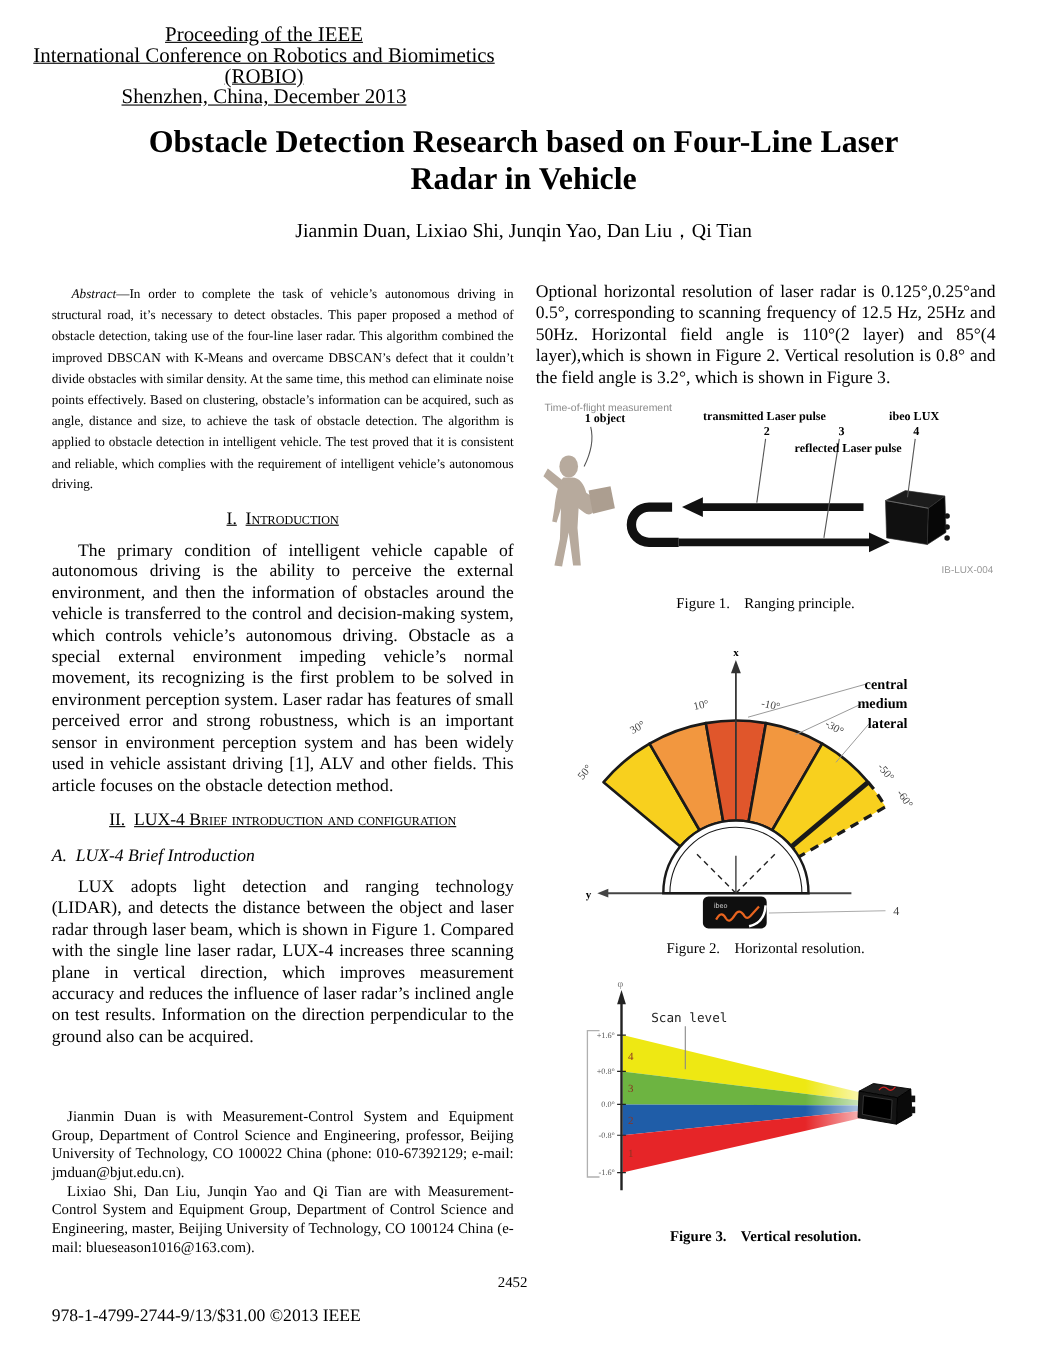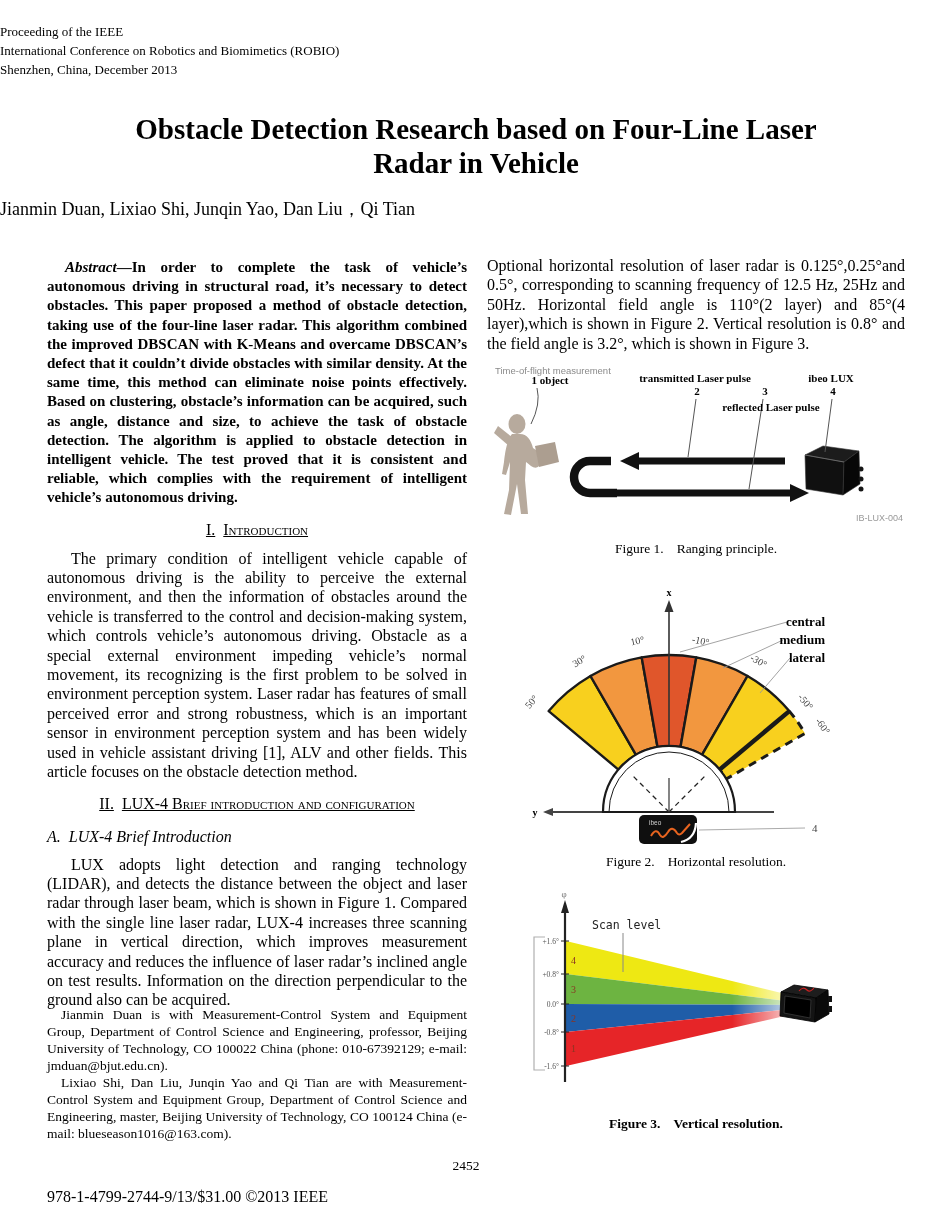--- a/index.html
+++ b/index.html
@@ -2,26 +2,26 @@
 <html><head>
 <meta charset="utf-8">
 <style>
   html,body{margin:0;padding:0;}
   body{
     width:952px;height:1232px;background:#ffffff;color:#000;
     font-family:"Liberation Serif",serif;position:relative;overflow:hidden;
   }
   .abs{position:absolute;}
   p{margin:0;}
-  .header-block{left:0;top:22px;width:480px;font-size:13px;line-height:19px;}
+  .header-block{left:0;top:22px;width:480px;text-align:center;font-size:19px;line-height:19px;text-decoration:underline;}
   .title-block{left:0;top:112px;width:952px;text-align:center;font-weight:bold;font-size:29px;line-height:34px;}
-  .authors-line{left:0;top:197px;width:952px;font-size:18px;}
+  .authors-line{left:0;top:197px;width:952px;text-align:center;font-size:18px;}
   .col-left{left:47px;top:258px;width:420px;}
   .col-right{left:487px;top:256px;width:418px;}
-  .abstract-p,.kw-p{font-weight:bold;font-size:15px;line-height:19.2px;text-align:justify;text-indent:18px;}
+  .abstract-p,.kw-p{font-weight:normal;font-size:12px;line-height:19.2px;text-align:justify;text-indent:18px;}
   .lead-label{font-style:italic;}
   .sec-heading{text-align:center;font-size:16px;margin:13px 0 10px;text-decoration:underline;}
   .sec-heading .num{margin-right:8px;}
   .sc{font-variant:small-caps;}
   .sub-heading{font-style:italic;font-size:16px;margin:15px 0 9px;}
   .sub-heading .num{margin-right:8px;}
   .body-p{font-size:16px;line-height:19.4px;text-align:justify;text-indent:24px;}
   .noindent{text-indent:0;}
   .footnote-block{left:47px;top:1006px;width:420px;}
   .footnote-block p{font-size:13.5px;line-height:17px;text-align:justify;text-indent:14px;}

